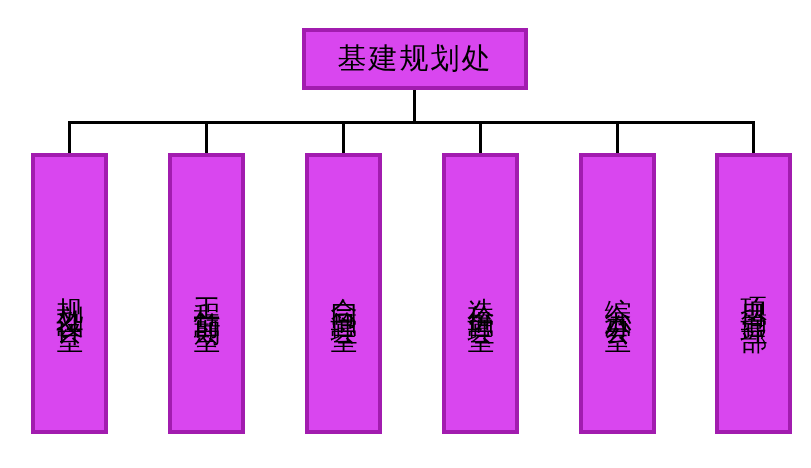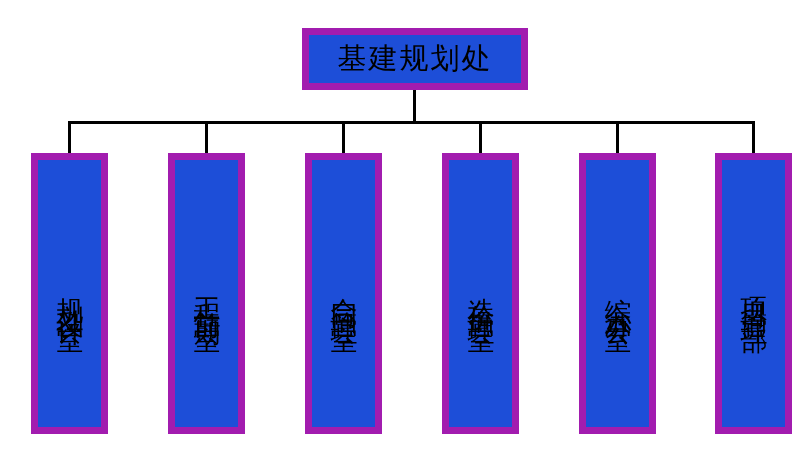--- a/index.html
+++ b/index.html
@@ -11,22 +11,22 @@
   .canvas {
     position: relative;
     width: 811px;
     height: 468px;
     background: #ffffff;
     overflow: hidden;
     color: #000000;
   }
   .box {
     position: absolute;
-    border: 7px solid #a21caf;
-    background: #1d4ed8;
+    border: 4px solid #a21caf;
+    background: #d946ef;
     box-sizing: border-box;
     display: flex;
     align-items: center;
     justify-content: center;
   }
   .root-box {
     left: 302px;
     top: 28px;
     width: 226px;
     height: 62px;

